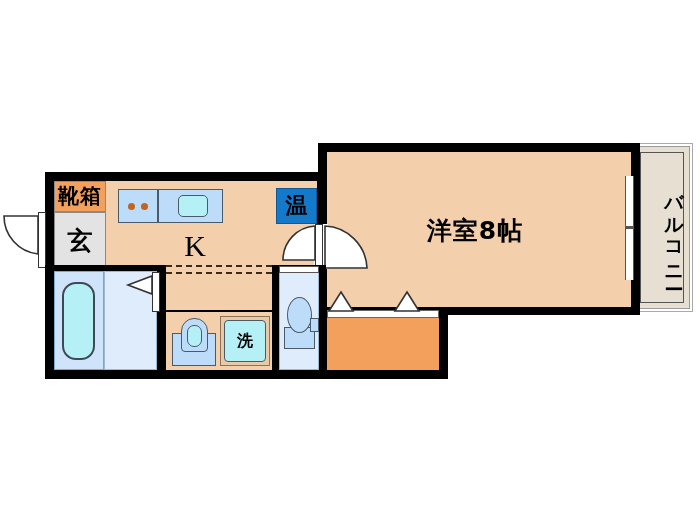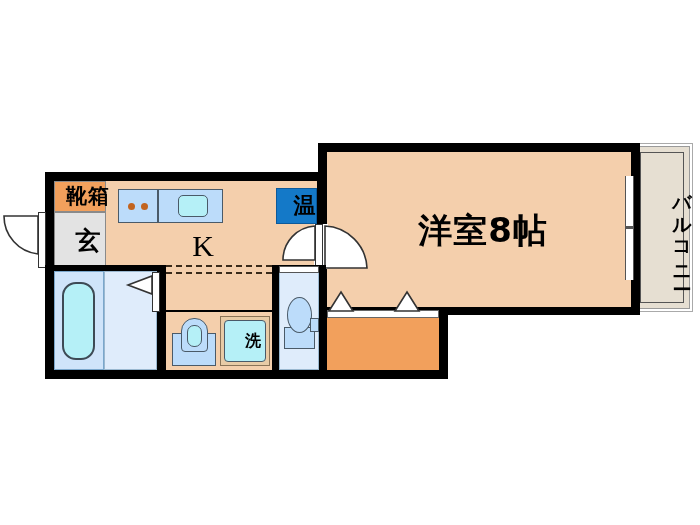--- a/index.html
+++ b/index.html
@@ -40,28 +40,27 @@
   
   .lbl {
     display: flex;
     align-items: center;
     justify-content: center;
     color: #000000;
     font-weight: 700;
     line-height: 1;
     white-space: nowrap;
     user-select: none;
-    margin-left: 8px;
   }
   .lbl-kutsubako { font-size: 21px; letter-spacing: 1px; }
   .lbl-gen       { font-size: 25px; }
   .lbl-k         { font-size: 30px; font-weight: 400; font-family: "Liberation Serif", serif; }
   .lbl-on        { font-size: 22px; }
   .lbl-sen       { font-size: 16px; }
-  .lbl-washitsu  { font-size: 34px; letter-spacing: 1px; }
+  .lbl-washitsu  { font-size: 25px; letter-spacing: 1px; }
   .lbl-cl        { font-size: 29px; font-family: "Liberation Sans", sans-serif; font-weight: 700; }
   .lbl-balcony   {
     font-size: 19px;
     writing-mode: vertical-rl;
     text-orientation: upright;
     letter-spacing: 3px;
     align-items: flex-start;
     padding-top: 6px;
     font-weight: 700;
   }

